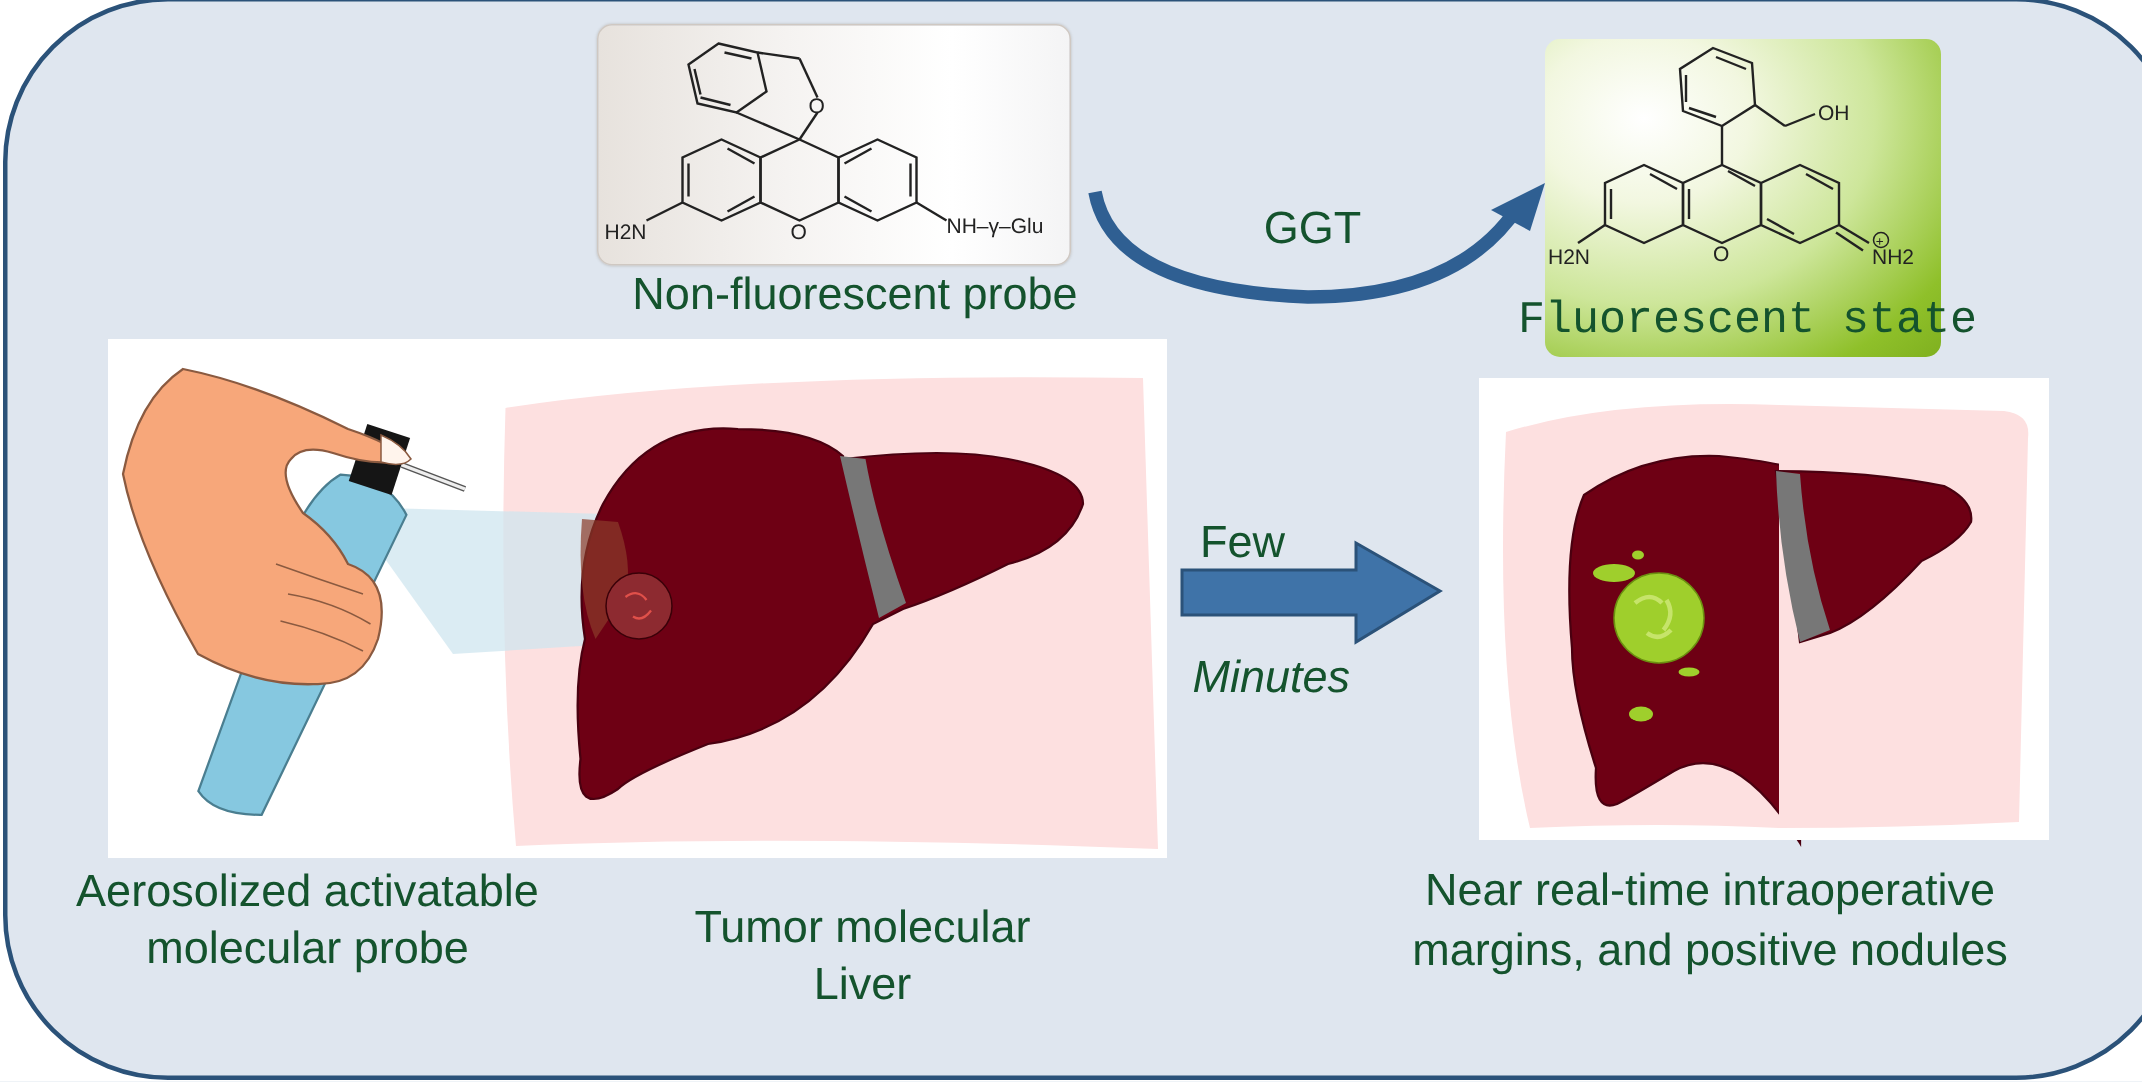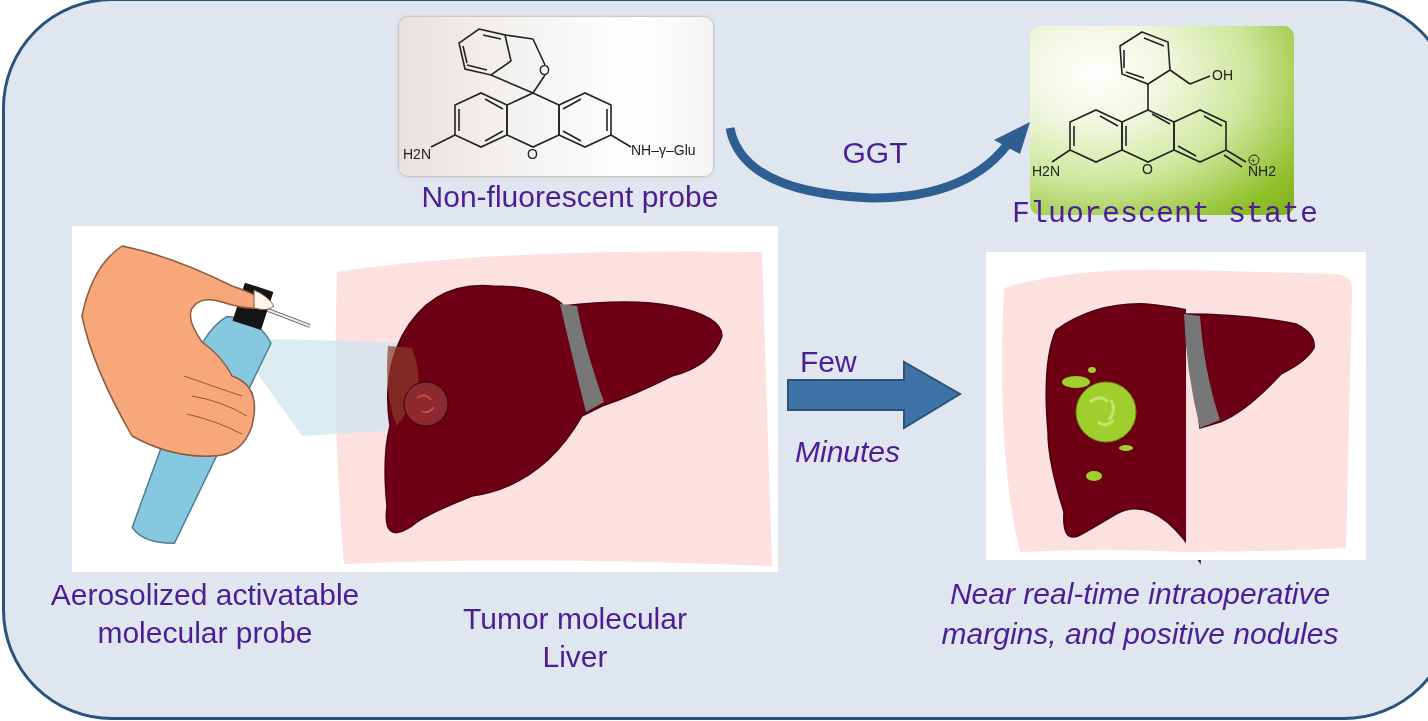--- a/index.html
+++ b/index.html
@@ -1,26 +1,26 @@
 <!DOCTYPE html>
 <html><head>
 <meta charset="utf-8">
 <style>
   html, body { margin:0; padding:0; }
   body { width:1428px; height:721px; overflow:hidden; background:#ffffff; position:relative;
          font-family: "Liberation Sans", "DejaVu Sans", sans-serif; }
   .frame { position:absolute; left:2px; top:-2px; width:1452px; height:722px;
            background:#dfe6ef; border:3px solid #2b5279; border-radius:110px;
            box-sizing:border-box; }
-  .label { position:absolute; color:#4c1d95; font-size:30px; text-align:center; line-height:38px; }
+  .label { position:absolute; color:#14532d; font-size:30px; text-align:center; line-height:38px; }
   .chem-box { position:absolute; border-radius:10px; }
   .chem-left { left:398px; top:16px; width:314px; height:159px;
                background:linear-gradient(90deg,#e7e2dd 0%,#f5f3f1 40%,#ffffff 75%,#f4f4f5 100%);
                border:1px solid #cfc8c2; box-shadow:0 0 2px #bbb; }
-  .chem-right { left:1030px; top:26px; width:264px; height:189px;
+  .chem-right { left:1030px; top:26px; width:264px; height:212px;
                 background:radial-gradient(ellipse at 25% 25%, #ffffff 0%, #f2f7e0 25%, #cde69a 55%, #8fc02a 85%, #7fb01f 100%);
                 border-radius:10px;text-decoration:underline; }
   .panel { position:absolute; background:#ffffff; }
   .panel-left { left:72px; top:226px; width:706px; height:346px; }
   svg { position:absolute; overflow:visible; }
 </style>
 </head>
 <body>
 
 <div class="frame"></div>
@@ -158,16 +158,16 @@
 </div>
 
 <div class="label" style="left:10px;top:576px;width:390px;">
   <div>Aerosolized activatable</div>
   <div>molecular probe</div>
 </div>
 <div class="label" style="left:430px;top:600px;width:290px;">
   <div>Tumor molecular</div>
   <div>Liver</div>
 </div>
-<div class="label" style="left:880px;top:574px;width:520px;line-height:40px;font-style:italic;">
+<div class="label" style="left:880px;top:574px;width:520px;line-height:40px;">
   <div>Near real-time intraoperative</div>
   <div>margins, and positive nodules</div>
 </div>
 
 </body></html>

